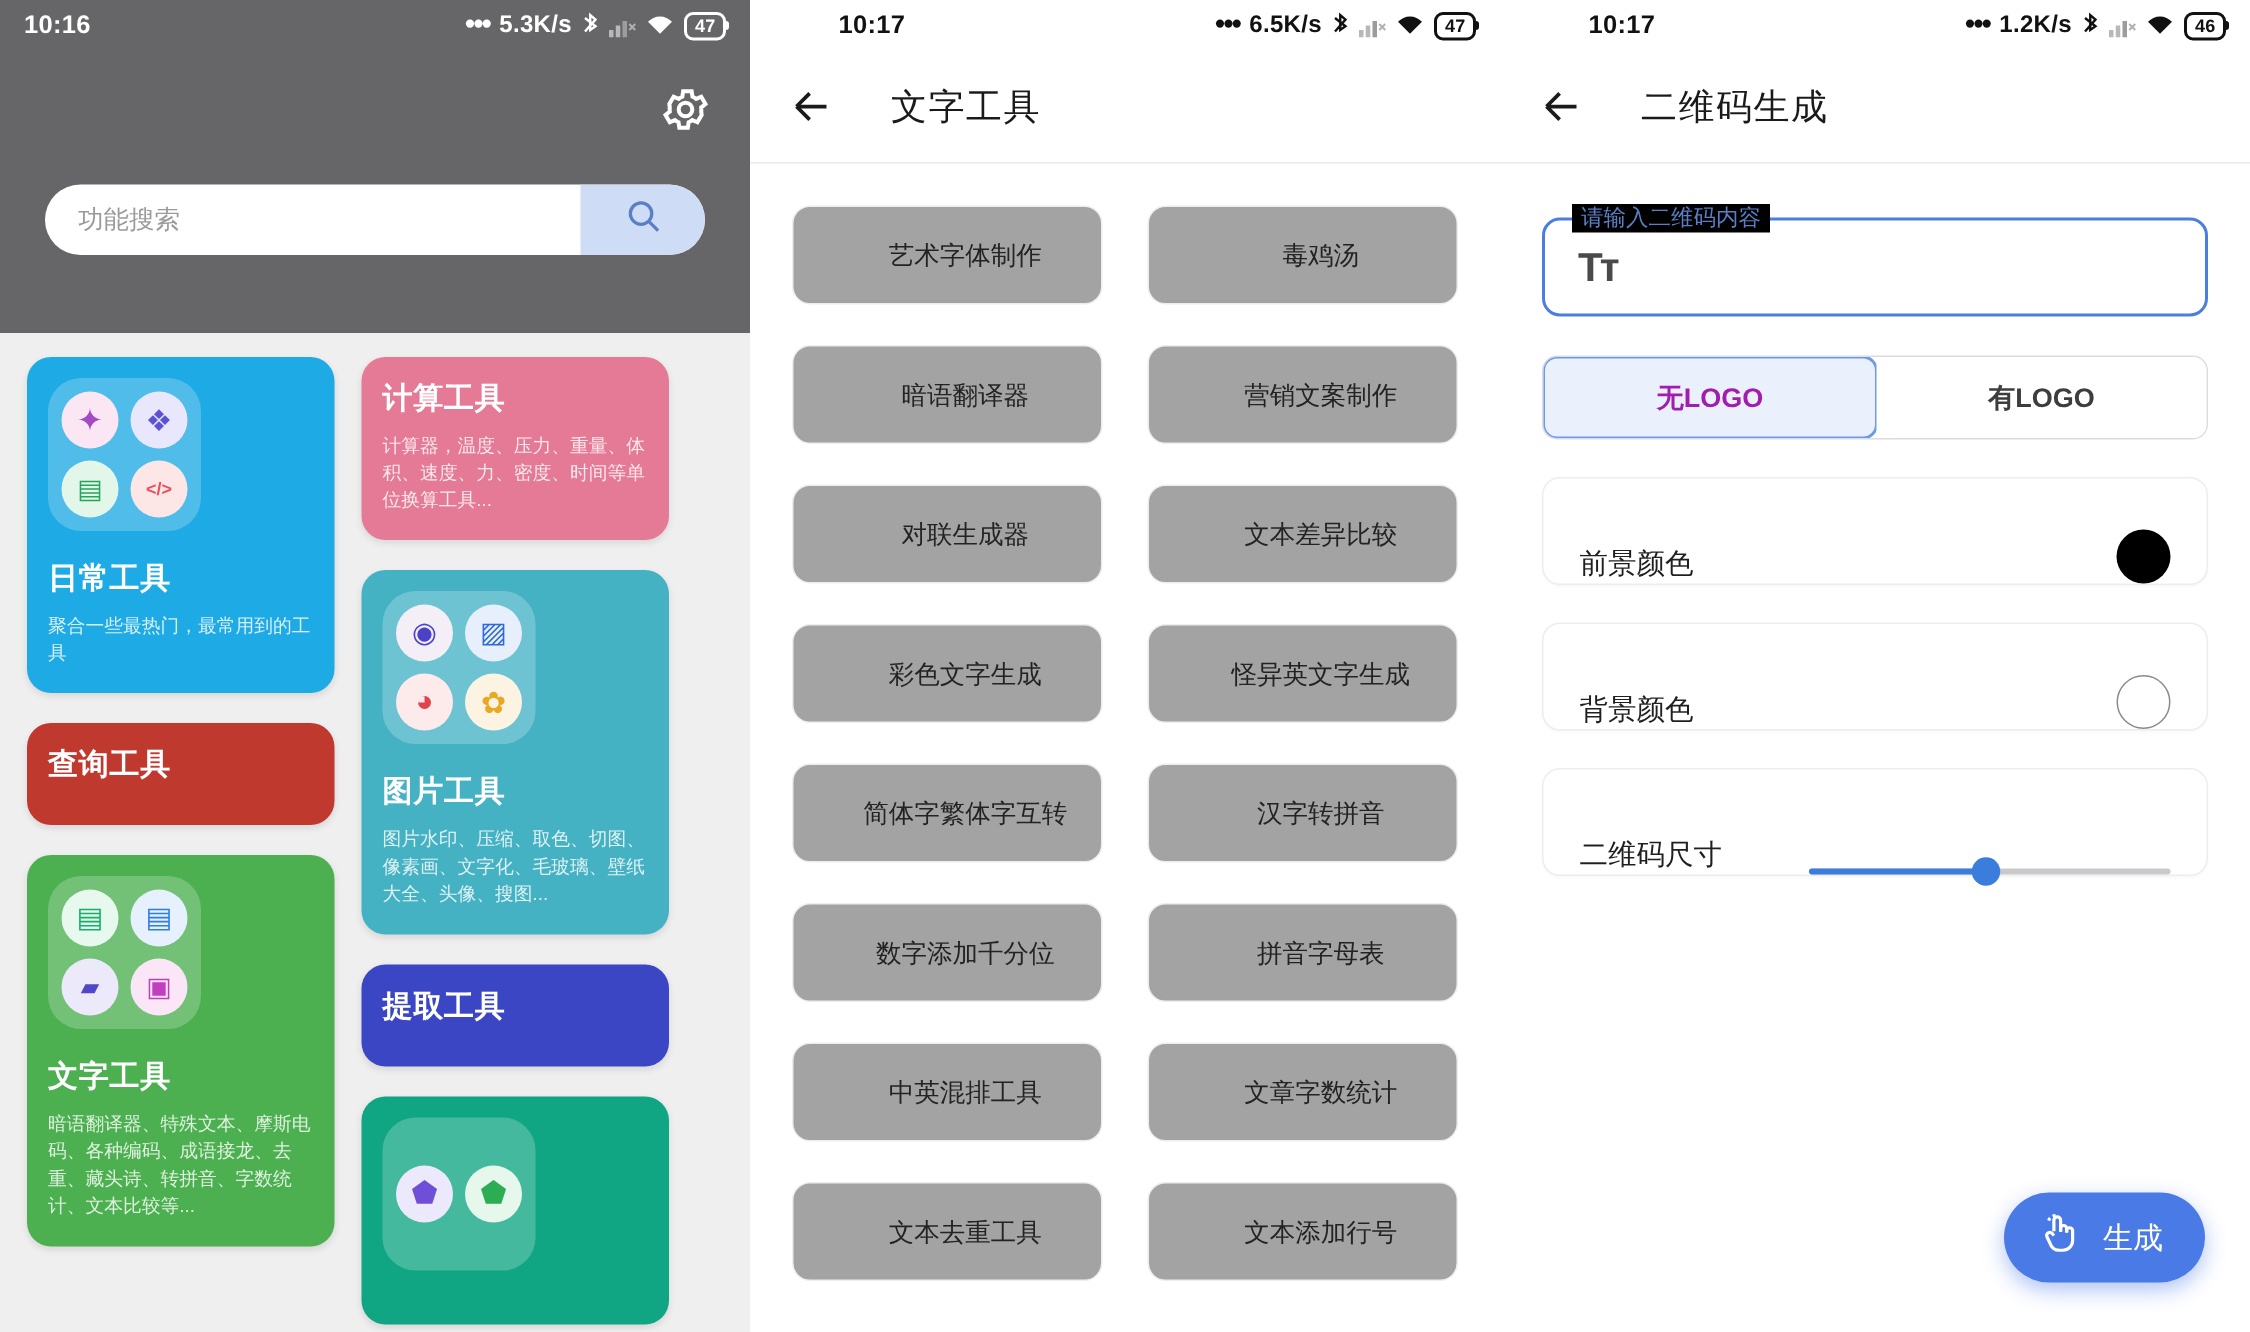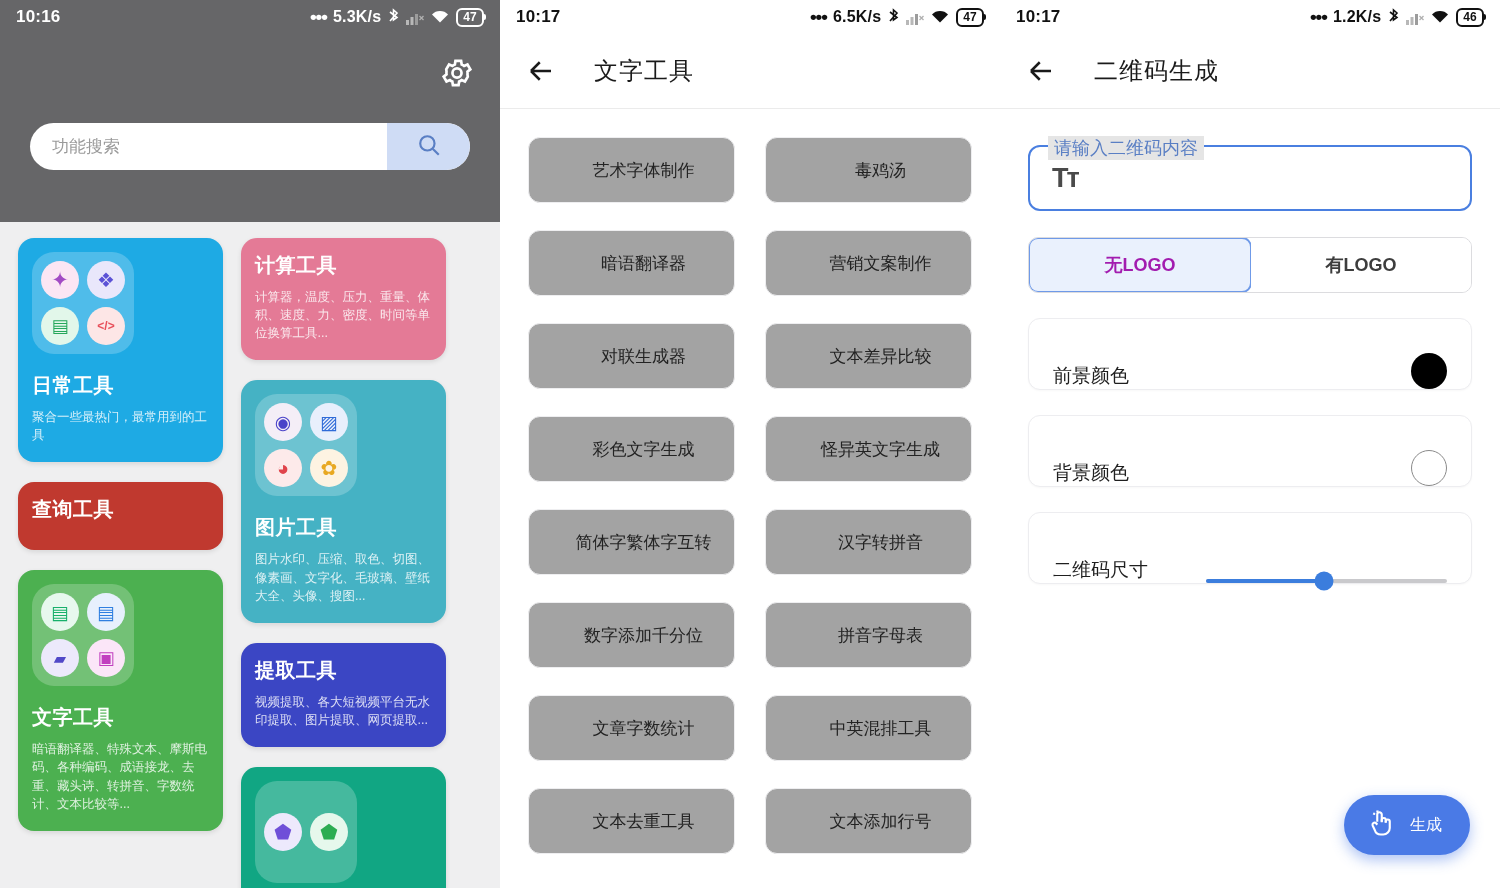--- a/index.html
+++ b/index.html
@@ -12,21 +12,21 @@
   .screen { display: flex; width: 1500px; height: 888px; }
   .panel { position: relative; width: 500px; height: 888px; overflow: hidden; background: #ffffff; }
 
   
   .statusbar {
     height: 34px; display: flex; align-items: center;
     justify-content: space-between; padding: 0 16px;
     font-size: 17px; font-weight: bold; letter-spacing: .2px;
   }
   .statusbar.dark { color: #ffffff; }
-  .statusbar.light { color: #111111; }
+  .statusbar.light { color: #111111; margin-left: 43px; }
   .sb-right { display: flex; align-items: center; gap: 6px; }
   .sb-dots { letter-spacing: -1px; font-size: 19px; line-height: 0.6; }
   .sb-speed { font-size: 16px; font-weight: bold; }
   .sb-ic { display: inline-flex; align-items: center; }
   .batt {
     border: 2px solid currentColor; border-radius: 6px;
     padding: 0px 5px 1px 5px; font-size: 12px; font-weight: bold;
     line-height: 14px; position: relative;
   }
   .batt::after {
@@ -97,22 +97,22 @@
 
   
   .p3 { background: #ffffff; }
   .qr-body { padding: 26px 28px 0 28px; position: relative; }
   .outlined {
     position: relative; border: 2px solid #4a7fe0; border-radius: 12px;
     height: 66px; margin-top: 10px; display: flex; align-items: center;
     padding-left: 22px;
   }
   .outlined .legend {
-    position: absolute; top: -11px; left: 18px; background: #e5e5e5;
-    padding: 0 6px; color: #5a7fc4; font-size: 18px;
+    position: absolute; top: -11px; left: 18px; background: #000000;
+    padding: 0 6px; color: #5a7fc4; font-size: 15px;
   }
   .tt-icon { font-size: 27px; font-weight: bold; color: #4a4a4a; letter-spacing: -2px; }
   .seg {
     display: flex; margin-top: 26px; border-radius: 10px; overflow: hidden;
     border: 1px solid #dcdcdf; height: 56px;
   }
   .seg div {
     flex: 1; display: flex; align-items: center; justify-content: center;
     font-size: 18px; font-weight: bold; color: #3d3d3d; background: #ffffff;
   }
@@ -132,21 +132,21 @@
   .track { position: relative; flex: 1; height: 4px; background: #c9c9cc; border-radius: 3px; }
   .track .fill { position: absolute; left: 0; top: 0; height: 4px; background: #3b7ddd; border-radius: 3px; }
   .track .thumb {
     position: absolute; top: 50%; width: 19px; height: 19px;
     border-radius: 50%; background: #3b7ddd; transform: translate(-50%,-50%);
   }
   .fab {
     position: absolute; right: 30px; bottom: 33px; height: 60px;
     background: #4a7ae6; border-radius: 30px; display: flex;
     align-items: center; gap: 14px; padding: 0 28px 0 22px;
-    color: #ffffff; font-size: 16px;
+    color: #ffffff; font-size: 20px;
     box-shadow: 0 5px 14px rgba(74,122,230,.45);
   }
 </style>
 </head>
 <body>
 
 <div class="screen">
 
   <div class="panel p1">
     <div class="header">
@@ -242,21 +242,20 @@
             <span class="ic-circle" style="background:#e8effc;color:#2f6bd8;font-size:19px">▨</span>
             <span class="ic-circle" style="background:#fdeaea;color:#e0434b;font-size:20px">◕</span>
             <span class="ic-circle" style="background:#fdf3e2;color:#e8a821;font-size:20px">✿</span>
           </div>
           <h3>图片工具</h3>
           <p>图片水印、压缩、取色、切图、像素画、文字化、毛玻璃、壁纸大全、头像、搜图...</p>
         </div>
 
         <div class="card" style="background:#3b46c4">
           <h3>提取工具</h3>
-          <p>视频提取、各大短视频平台无水印提取、图片提取、网页提取...</p>
         </div>
 
         <div class="card" style="background:#11a683">
           <div class="icon-box">
             <span class="ic-circle" style="background:#ede9fc;color:#6f4fd8;font-size:20px">⬟</span>
             <span class="ic-circle" style="background:#e6f8ec;color:#2cad52;font-size:20px">⬟</span>
           </div>
         </div>
       </div>
     </div>
@@ -306,22 +305,22 @@
       <div class="toolbtn">暗语翻译器</div>
       <div class="toolbtn">营销文案制作</div>
       <div class="toolbtn">对联生成器</div>
       <div class="toolbtn">文本差异比较</div>
       <div class="toolbtn">彩色文字生成</div>
       <div class="toolbtn">怪异英文字生成</div>
       <div class="toolbtn">简体字繁体字互转</div>
       <div class="toolbtn">汉字转拼音</div>
       <div class="toolbtn">数字添加千分位</div>
       <div class="toolbtn">拼音字母表</div>
+      <div class="toolbtn">中英混排工具</div>
       <div class="toolbtn">文章字数统计</div>
-      <div class="toolbtn">中英混排工具</div>
       <div class="toolbtn">文本去重工具</div>
       <div class="toolbtn">文本添加行号</div>
     </div>
   </div>
 
   <div class="panel p3">
     <div class="statusbar light">
       <span>10:17</span>
       <span class="sb-right">
         <span class="sb-dots">•••</span>

